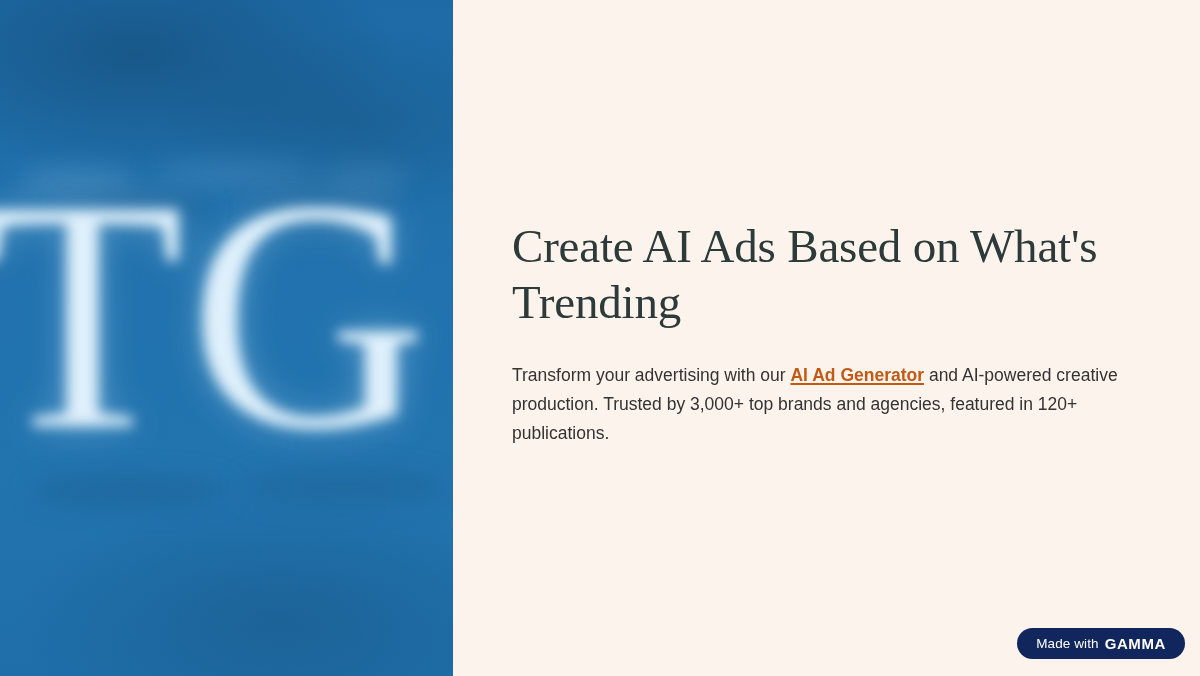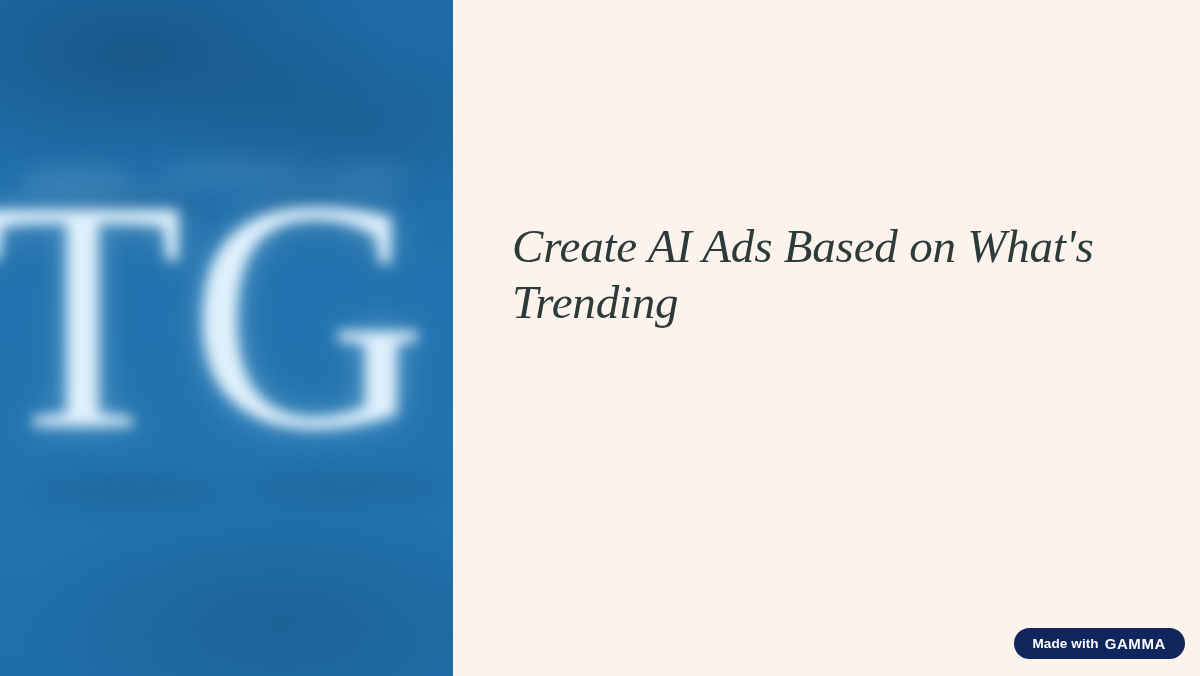--- a/index.html
+++ b/index.html
@@ -106,21 +106,20 @@
     width: 624px;
   }
 
   .headline {
     font-family: "Liberation Serif", "DejaVu Serif", serif;
     font-size: 47px;
     line-height: 56px;
     font-weight: 400;
     color: #2c3b3a;
     letter-spacing: -0.2px;
-    font-style: italic;
   }
 
   .subtext {
     margin-top: 31px;
     font-family: "Liberation Sans", sans-serif;
     font-size: 17.5px;
     line-height: 29px;
     color: #333333;
     font-weight: 400;
   }
@@ -148,21 +147,21 @@
     display: flex;
     align-items: center;
     gap: 6px;
     font-family: "Liberation Sans", sans-serif;
     font-size: 13.5px;
     cursor: pointer;
     white-space: nowrap;
   }
 
   .gamma-badge .made-with {
-    font-weight: 700;
+    font-weight: 400;
     letter-spacing: 0.1px;
   }
 
   .gamma-badge .gamma-word {
     font-weight: 700;
     font-size: 15px;
     letter-spacing: 0.6px;
   }
 </style>
 </head>
@@ -184,20 +183,23 @@
     <div class="letters-glow">TG</div>
     <div class="letters">TG</div>
   </div>
 
   <div class="content-panel">
 
     <div class="content-inner">
 
       <h1 class="headline">Create AI Ads Based on What's Trending</h1>
 
+      <p class="subtext">
+        <span>Transform your advertising with our </span><span class="inline-link">AI Ad Generator</span><span> and AI-powered creative production. Trusted by 3,000+ top brands and agencies, featured in 120+ publications.</span>
+      </p>
 
     </div>
 
     <div class="gamma-badge">
       <span class="made-with">Made with</span>
       <span class="gamma-word">GAMMA</span>
     </div>
 
   </div>
 

